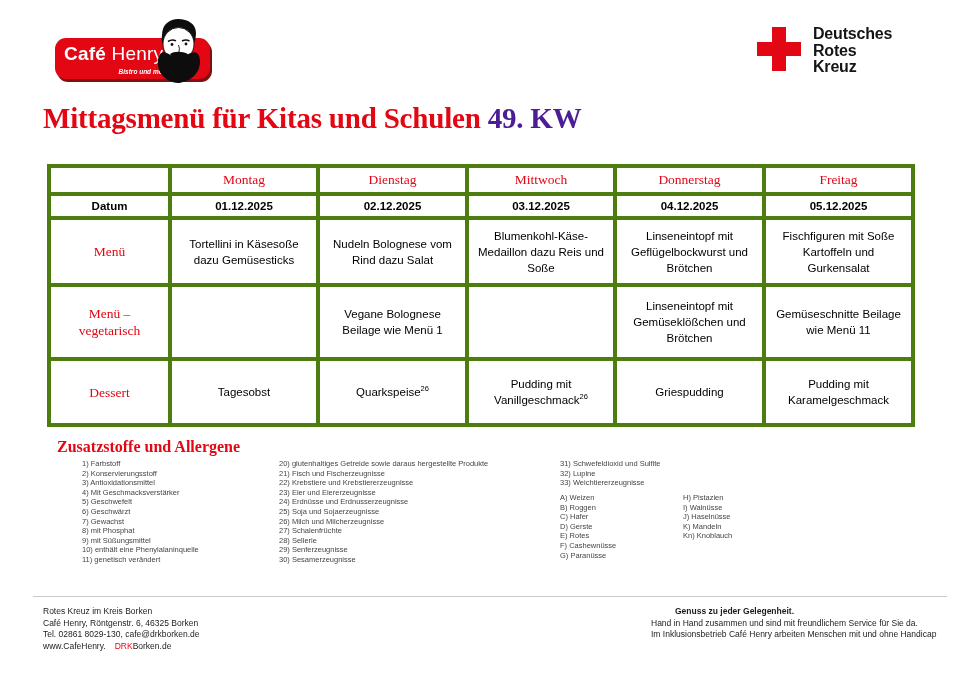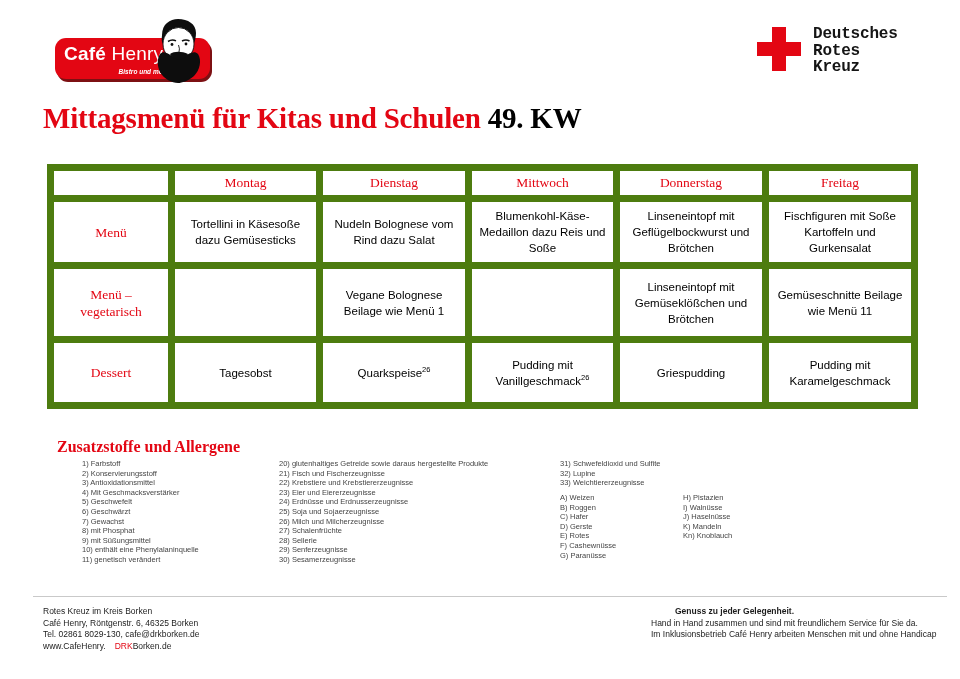--- a/index.html
+++ b/index.html
@@ -25,38 +25,38 @@
     font-size:6.5px; font-style:italic; white-space:nowrap;
   }
   .portrait { position:absolute; left:96px; top:2px; }
 
   .drk-logo { position:absolute; left:755px; top:25px; width:180px; height:60px; }
   .drk-cross { position:absolute; left:2px; top:2px; width:44px; height:44px; }
   .drk-cross .bar-v { position:absolute; left:15px; top:0; width:14px; height:44px; background:#e30613; }
   .drk-cross .bar-h { position:absolute; left:0; top:15px; width:44px; height:14px; background:#e30613; }
   .drk-text {
     position:absolute; left:58px; top:1px; font-weight:bold; font-size:16px;
-    line-height:16.5px; color:#151515; letter-spacing:-0.2px;font-family:Liberation Mono, monospace;
+    line-height:16.5px; color:#151515; letter-spacing:-0.2px;
   }
 
   
   .page-title {
     position:absolute; left:43px; top:102px; white-space:nowrap;
     font-family:"Liberation Serif", serif; font-weight:bold; font-size:29px;
     letter-spacing:-0.2px;
   }
   .page-title .t-red { color:#e30613;margin-top:14px; }
-  .page-title .t-week { color:#000000; }
+  .page-title .t-week { color:#4c1d95; }
 
   
   table.menu-table {
     position:absolute; left:47px; top:164px; width:864px;
     border-collapse:collapse; table-layout:fixed;
   }
-  table.menu-table td { border:7px solid #4d7c0f; text-align:center; vertical-align:middle; padding:4px 7px; }
+  table.menu-table td { border:4px solid #4d7c0f; text-align:center; vertical-align:middle; padding:4px 7px; }
   .day-row td, .date-row td { height:19px; padding:0 4px; }
   .day-cell { font-family:"Liberation Serif", serif; color:#e30613; font-size:13.5px; }
   .date-cell, .datum-cell { font-weight:bold; font-size:11.5px; }
   .row-label { font-family:"Liberation Serif", serif; color:#e30613; font-size:13.5px; line-height:17px; padding:0 10px; }
   .dish-cell { font-size:11.5px; line-height:16px; }
   .dish-cell sup { font-size:7.5px; vertical-align:super; line-height:0; }
   tr.r-menu td { height:67px; }
   tr.r-veg td { height:74px; }
   tr.r-dessert td { height:66px; }
   td.vt { vertical-align:top; padding-top:3px; }
@@ -132,20 +132,28 @@
   </colgroup>
   <tbody>
   <tr class="day-row">
     <td></td>
     <td class="day-cell">Montag</td>
     <td class="day-cell">Dienstag</td>
     <td class="day-cell">Mittwoch</td>
     <td class="day-cell">Donnerstag</td>
     <td class="day-cell">Freitag</td>
   </tr>
+  <tr class="date-row">
+    <td class="datum-cell">Datum</td>
+    <td class="date-cell">01.12.2025</td>
+    <td class="date-cell">02.12.2025</td>
+    <td class="date-cell">03.12.2025</td>
+    <td class="date-cell">04.12.2025</td>
+    <td class="date-cell">05.12.2025</td>
+  </tr>
   <tr class="r-menu">
     <td class="row-label">Menü</td>
     <td class="dish-cell"><span>Tortellini in Käsesoße dazu Gemüsesticks</span><sup></sup></td>
     <td class="dish-cell vt"><span>Nudeln Bolognese vom Rind dazu Salat</span><sup></sup></td>
     <td class="dish-cell vt"><span>Blumenkohl-Käse-Medaillon dazu Reis und Soße</span><sup></sup></td>
     <td class="dish-cell"><span>Linseneintopf mit Geflügelbockwurst und Brötchen</span><sup></sup></td>
     <td class="dish-cell vt"><span>Fischfiguren mit Soße Kartoffeln und Gurkensalat</span><sup></sup></td>
   </tr>
   <tr class="r-veg">
     <td class="row-label">Menü – vegetarisch</td>

